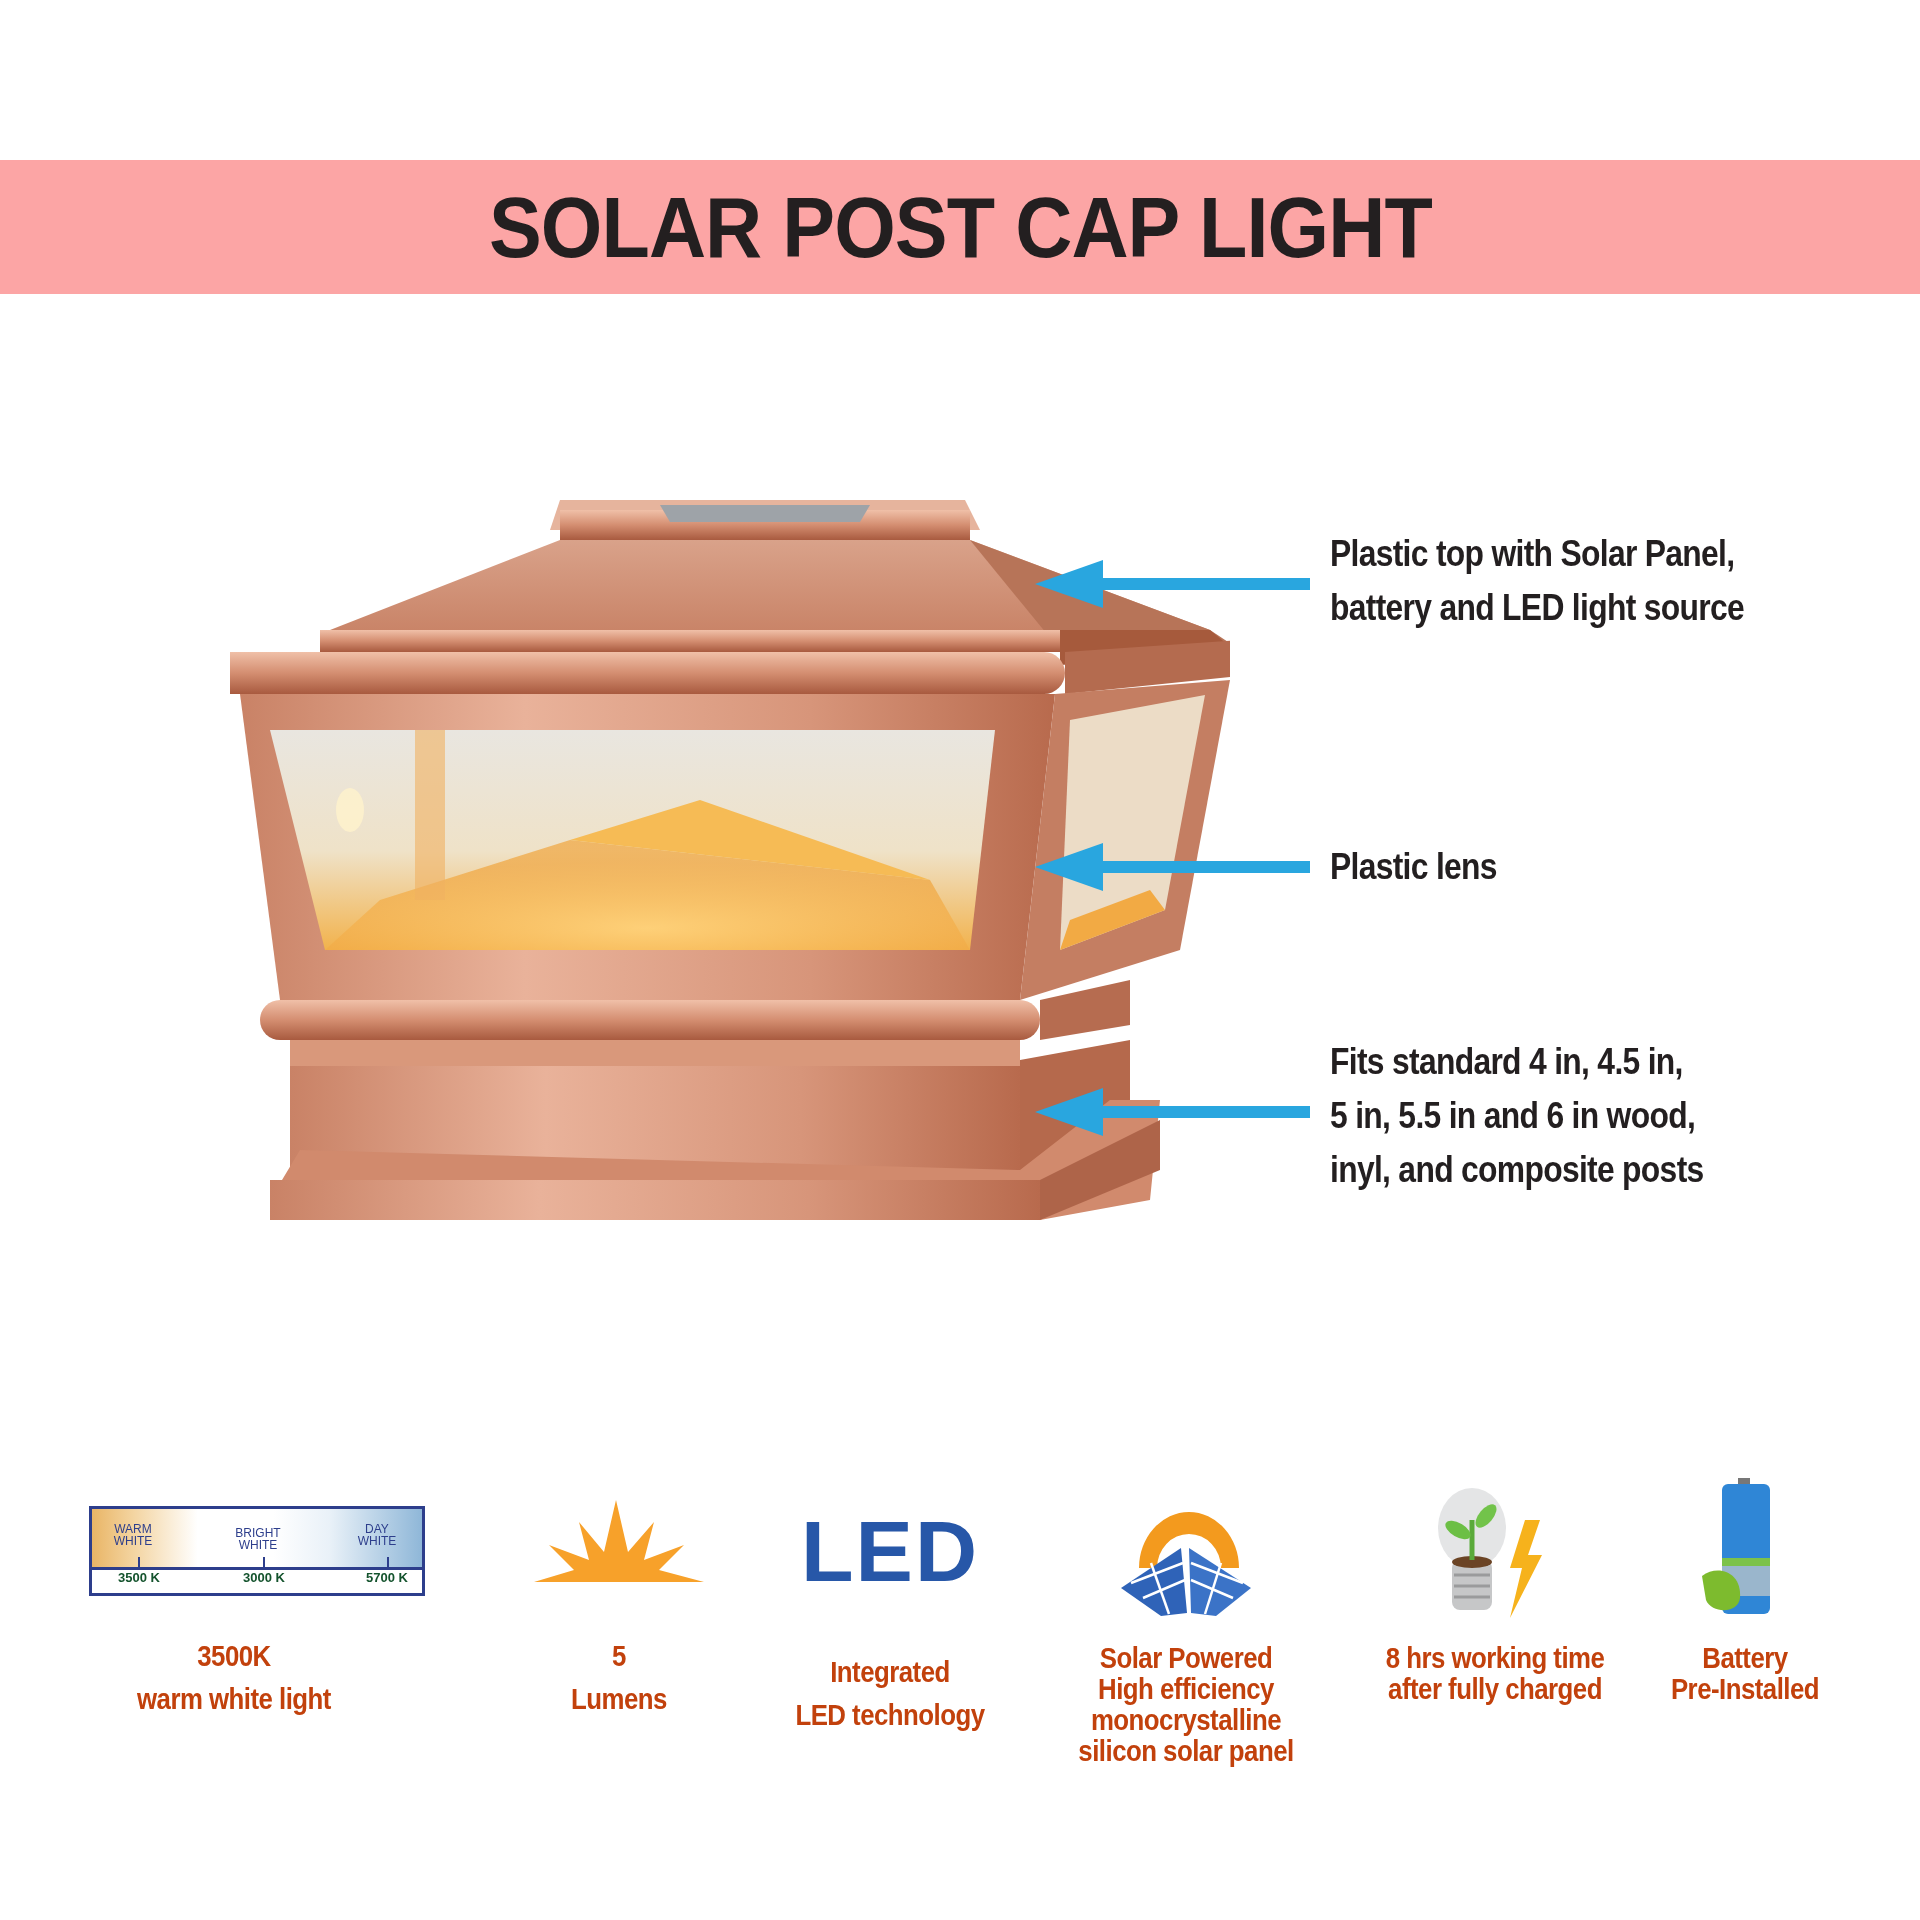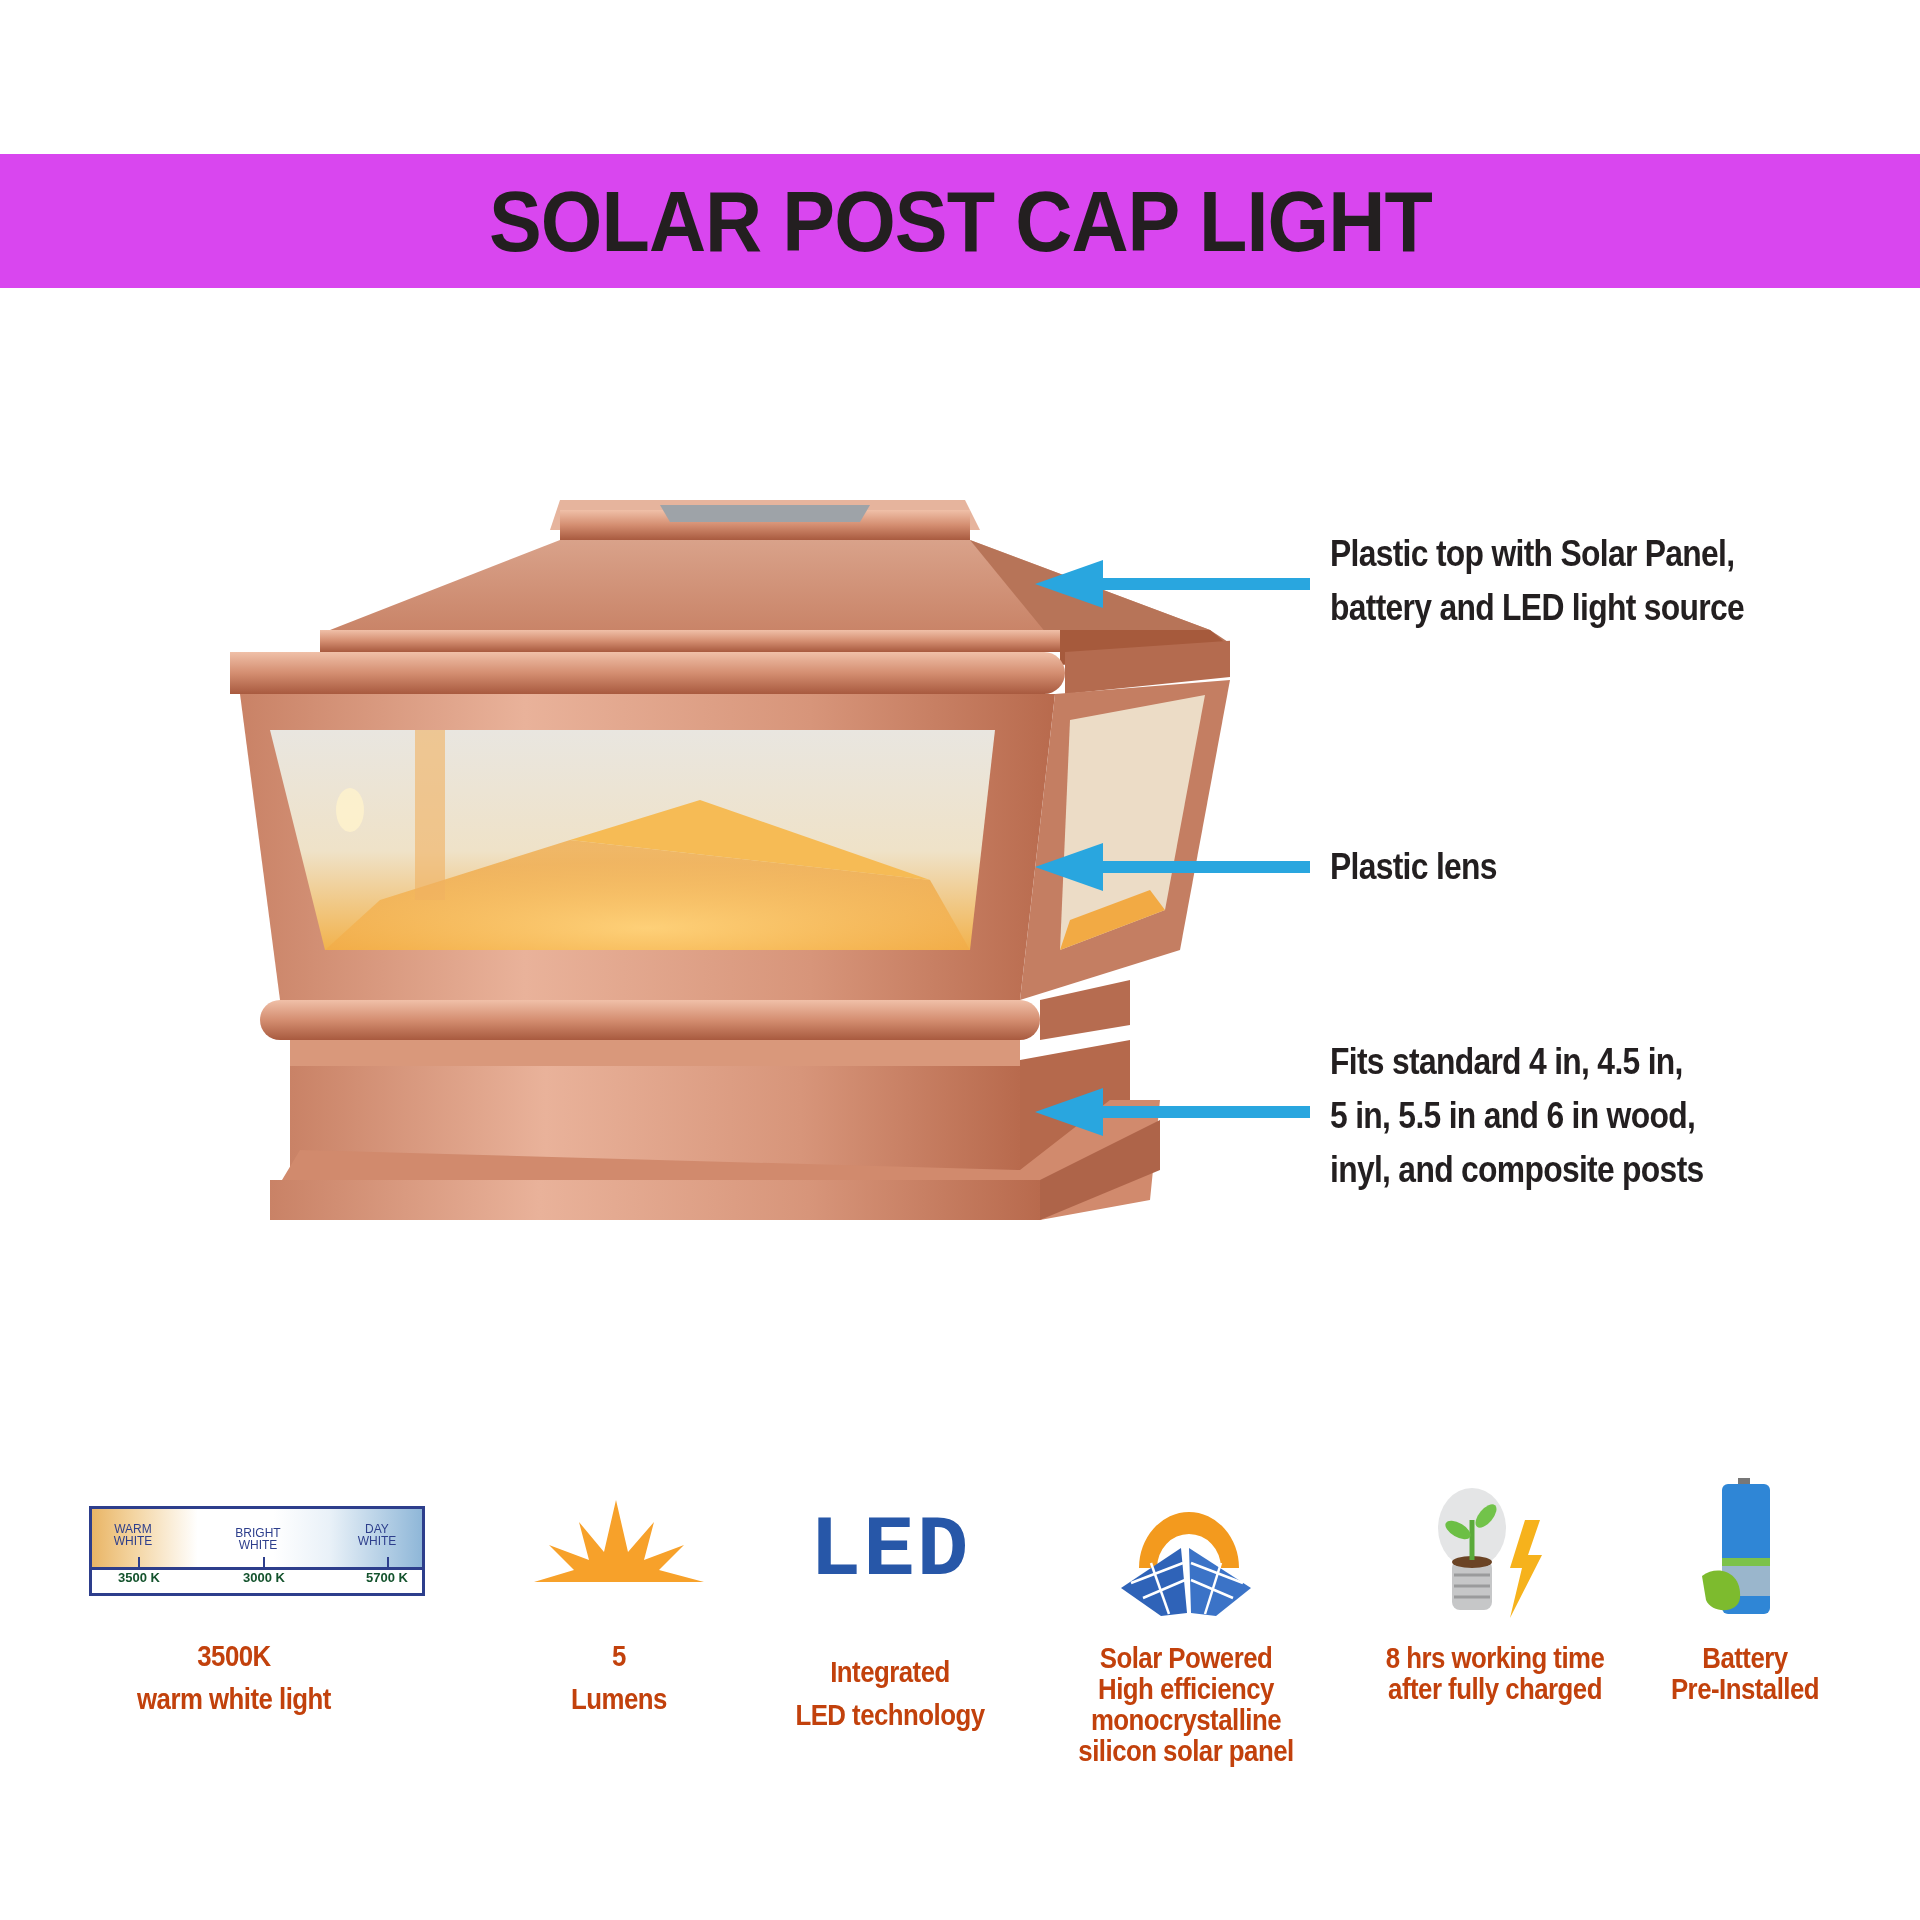--- a/index.html
+++ b/index.html
@@ -1,39 +1,39 @@
 <!DOCTYPE html>
 <html><head>
 <meta charset="utf-8">
 <style>
   html, body { margin:0; padding:0; background:#ffffff; }
   body { width:1920px; height:1920px; position:relative; overflow:hidden;
          font-family:"Liberation Sans", "DejaVu Sans", sans-serif; color:#231f20; }
-  .banner { position:absolute; left:0; top:154px; width:1920px; height:134px; background:#d946ef;
+  .banner { position:absolute; left:0; top:160px; width:1920px; height:134px; background:#fca5a5;
             display:flex; align-items:center; justify-content:center; }
   .banner h1 { margin:0; font-family:"Liberation Sans", sans-serif; font-weight:700; font-size:86px;
                letter-spacing:-1px; color:#231f20; transform:scaleX(0.92); }
   .product { position:absolute; left:230px; top:480px; width:1000px; height:740px; }
   .arrow { position:absolute; }
   .callout-text { position:absolute; left:1330px; font-weight:700; font-size:37px; line-height:54px;
                   letter-spacing:-0.8px; transform-origin:left top; transform:scaleX(0.86); white-space:nowrap; color:#231f20; }
   .features { position:absolute; left:0; top:1460px; width:1920px; height:330px; }
   .feature { position:absolute; top:0; text-align:center; }
   .feature .icon { position:absolute; left:50%; transform:translateX(-50%); }
   .feature .label { position:absolute; left:50%; width:360px; margin-left:-180px; font-weight:700; font-size:30px;
                     line-height:31px; letter-spacing:-0.6px; white-space:nowrap; color:#c2410c; }
   .feature .label span { display:block; transform:scaleX(0.86); }
   .cct { position:absolute; width:336px; height:90px; border:3px solid #2d3e8c; box-sizing:border-box; }
   .cct .grad { position:absolute; left:0; top:0; right:0; height:58px;
                background:linear-gradient(90deg,#e9b566 0%,#f3d39e 12%,#ffffff 32%,#ffffff 55%,#e9f1f8 72%,#8fb7d8 100%);
                border-bottom:3px solid #2d3e8c; }
   .cct .cap { position:absolute; top:14px; font-size:12px; font-weight:400; color:#2d3e8c; line-height:12px; text-align:center; width:70px; }
   .cct .tick { position:absolute; top:48px; width:2px; height:10px; background:#2d3e8c; }
   .cct .k { position:absolute; top:61px; font-size:13px; font-weight:700; color:#14532d; width:70px; text-align:center; }
-  .led-word { font-family:Liberation Mono, monospace; font-weight:700; color:#2757a8; font-size:86px; letter-spacing:2px; line-height:86px; }
+  .led-word { font-family:Liberation Sans, sans-serif; font-weight:700; color:#2757a8; font-size:86px; letter-spacing:2px; line-height:86px; }
 </style>
 </head>
 <body>
 
 <div class="banner">
   <h1>SOLAR POST CAP LIGHT</h1>
 </div>
 
 <svg class="product" viewBox="0 0 1000 740" width="1000" height="740">
   <defs>

